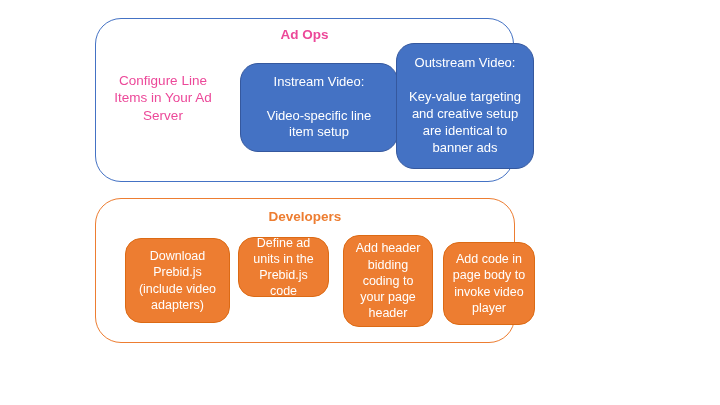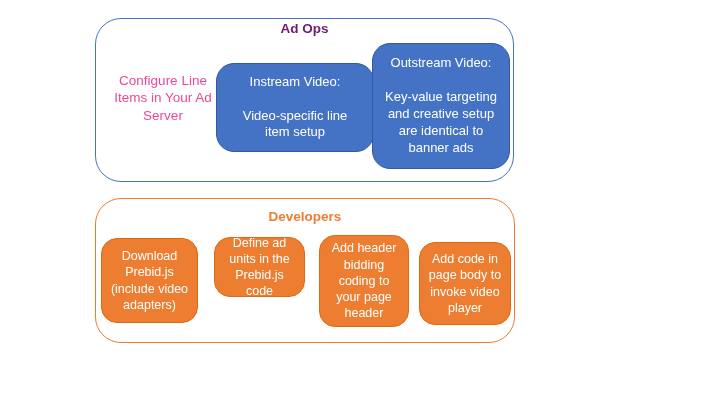--- a/index.html
+++ b/index.html
@@ -28,40 +28,41 @@
     border: 1.5px solid #ED7D31;
   }
   .group-title {
     position: absolute;
     left: 0;
     right: 0;
     text-align: center;
     font-weight: bold;
     font-size: 13.5px;
   }
-  .group-title--blue { color: #701a75; top: 2px; }
+  .group-title--blue { color: #ec4899; top: 8px; }
   .group-title--orange { color: #ED7D31; top: 10px; }
   .side-note {
     position: absolute;
     color: #ec4899;
     font-size: 13.5px;
     line-height: 1.28;
     text-align: center;
     white-space: pre-line;
   }
   .shape {
     position: absolute;
     display: flex;
     align-items: center;
     justify-content: center;
     box-sizing: border-box;
     text-align: center;
     color: #ffffff;
     white-space: pre-line;
     padding: 4px 6px;
+    margin-left: 24px;
   }
   .shape--blue {
     background: #4472C4;
     border: 1.5px solid #35589E;
     border-radius: 18px;
     font-size: 13px;
     line-height: 1.3;
   }
   .shape--orange {
     background: #ED7D31;
@@ -70,21 +71,21 @@
     font-size: 12.5px;
     line-height: 1.3;
   }
   
   .group--blue { left: 95px; top: 18px; width: 419px; height: 164px; }
   .note-pos { left: 5px; top: 53px; width: 124px; }
   .instream-pos { left: 120px; top: 44px; width: 158px; height: 89px; }
   .outstream-pos { left: 276px; top: 24px; width: 138px; height: 126px; }
   
   .group--orange { left: 95px; top: 198px; width: 420px; height: 145px; }
-  .dev-box-1 { left: 5px;   top: 39px; width: 97px; height: 85px; }
+  .dev-box-1 { left: 5px;   top: 39px; width: 105px; height: 85px; }
   .dev-box-2 { left: 118px; top: 38px; width: 91px;  height: 60px; }
   .dev-box-3 { left: 223px; top: 36px; width: 90px;  height: 92px; }
   .dev-box-4 { left: 323px; top: 43px; width: 92px;  height: 83px; }
 </style>
 </head>
 <body>
 
 <div class="slide">
 
   <div class="group group--blue">

